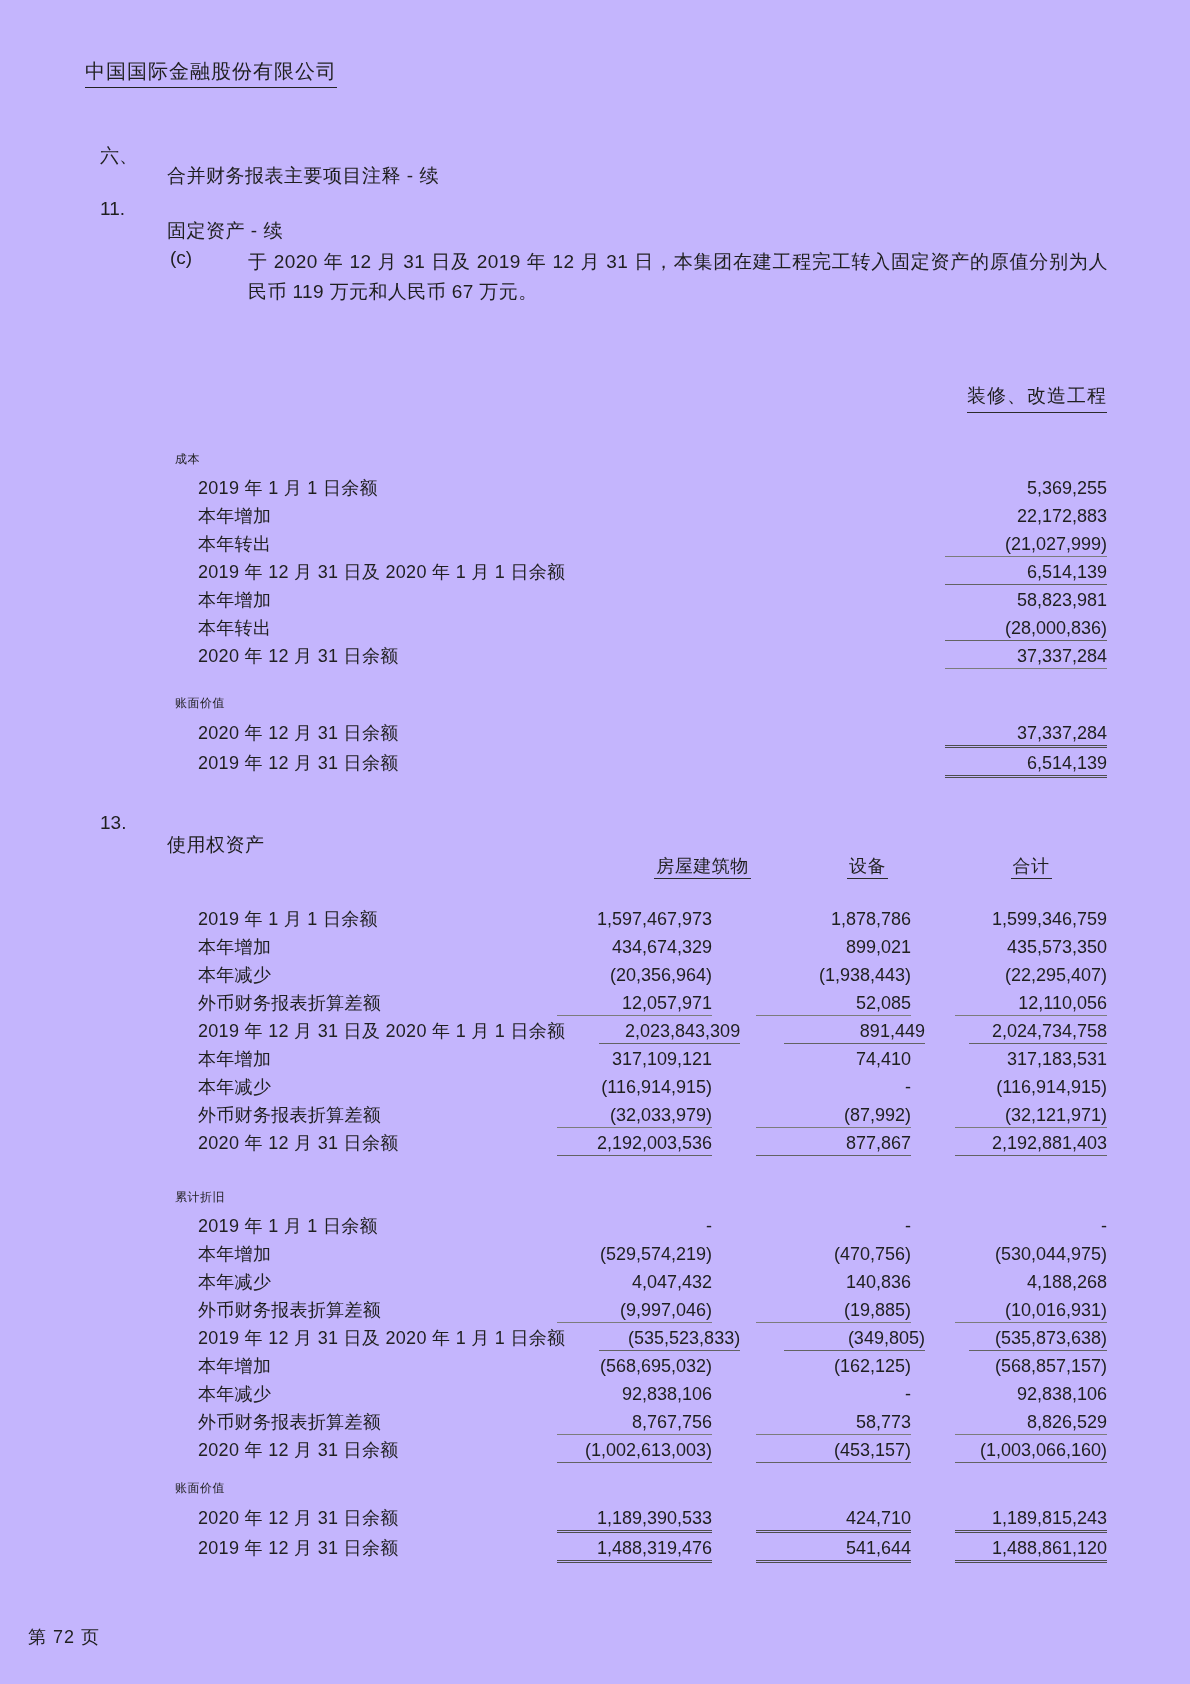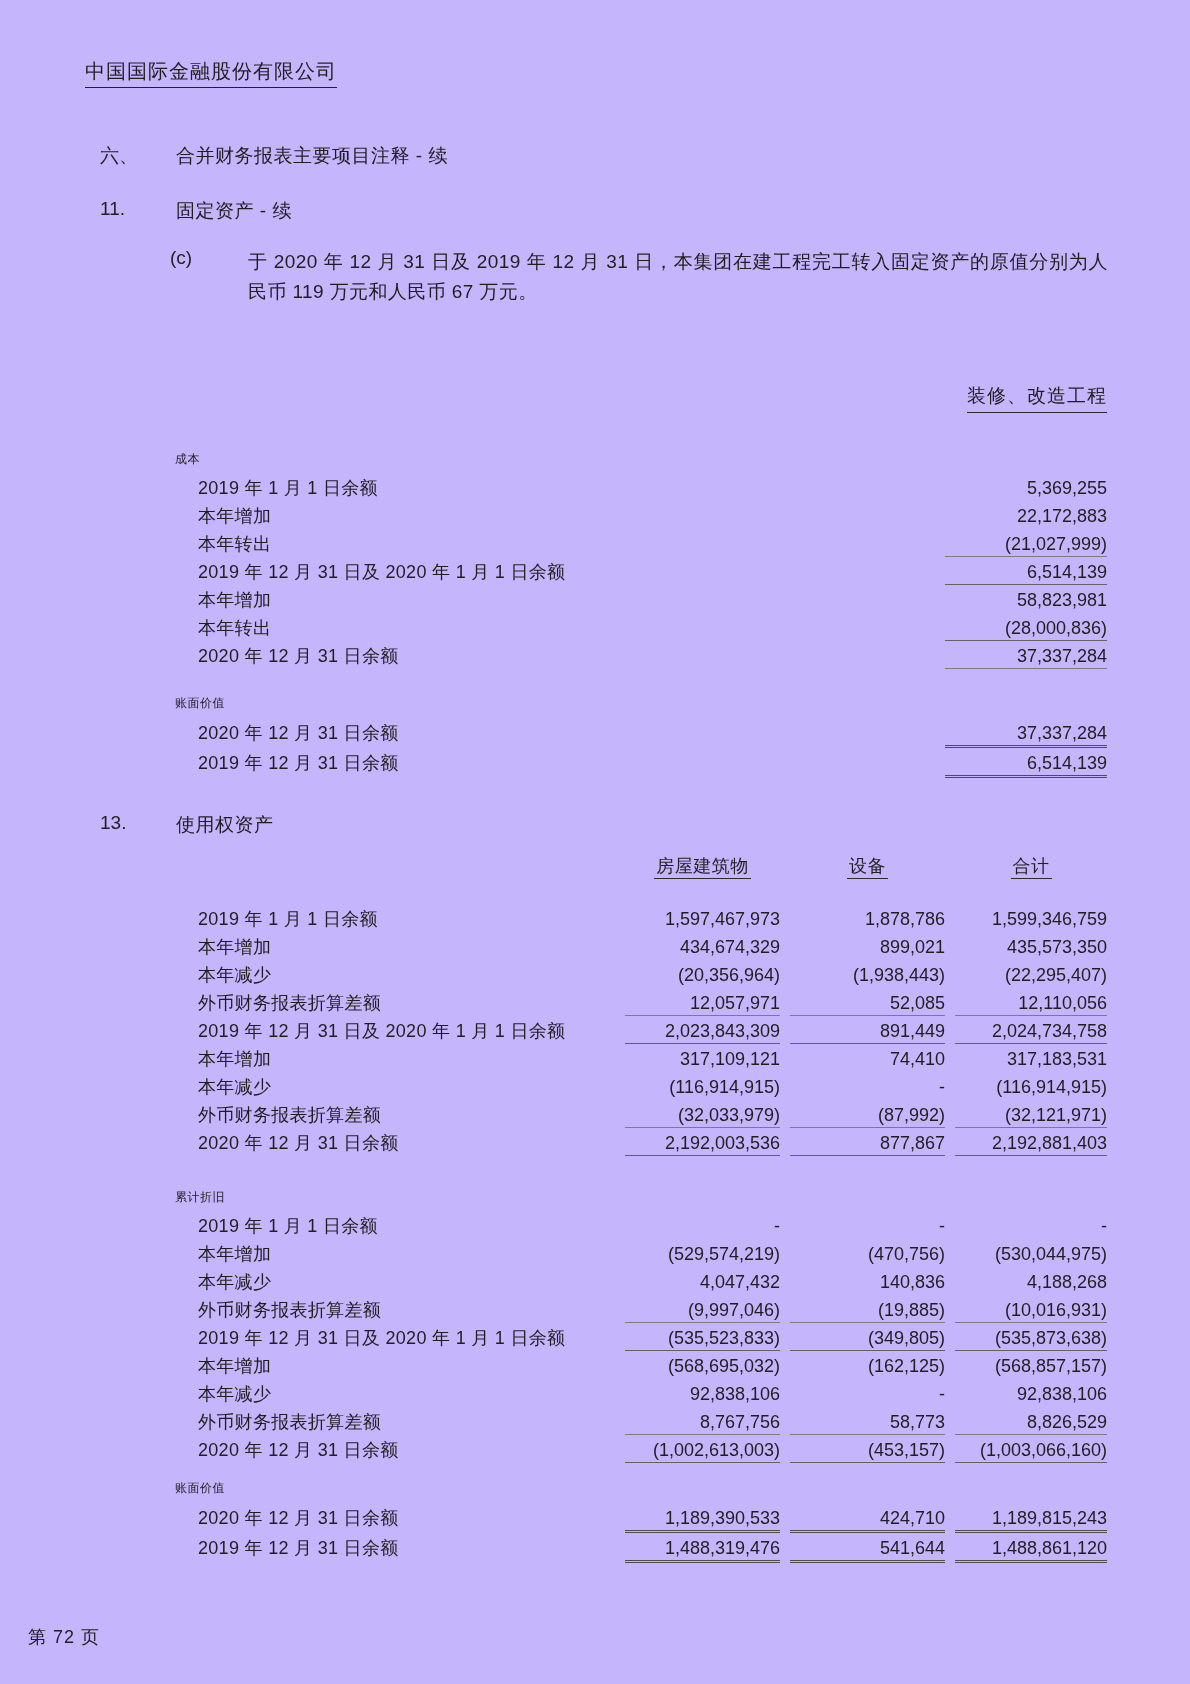--- a/index.html
+++ b/index.html
@@ -16,31 +16,31 @@
   
   .company{
     top:58px;left:85px;
     font-size:20px;letter-spacing:1px;
     border-bottom:1px solid #222;
     padding-bottom:2px;
   }
   
   .heading{left:0;right:0;height:26px;font-size:19px;}
   .h-num{position:absolute;left:100px;white-space:nowrap;}
-  .h-text{position:absolute;left:176px;white-space:nowrap;letter-spacing:0.5px;}
+  .h-text{position:absolute;left:167px;white-space:nowrap;letter-spacing:0.5px;margin-top:20px;}
   
   .c-marker{top:247px;left:170px;font-size:19px;}
   .c-text{
     top:247px;left:248px;width:860px;
     font-size:19px;line-height:30px;
     text-align:justify;letter-spacing:0.4px;
   }
   
   .tbl{left:175px;width:932px;font-size:18px;}
-  .trow{display:flex;align-items:flex-start;height:23px;line-height:23px;margin-bottom:5px;white-space:nowrap;}
+  .trow{display:flex;align-items:flex-start;height:23px;line-height:23px;margin-bottom:5px;white-space:nowrap;gap:34px;}
   .group-row{height:26px;line-height:26px;margin-bottom:5px;font-size:12px;letter-spacing:0.5px;}
   .lbl{flex:1;padding-left:23px;letter-spacing:0.3px;}
   .val{text-align:right;}
   .v1,.v2{width:155px;}
   .v3{width:152px;}
   .v2,.v3{margin-left:10px;}
   .v12{width:162px;} 
   .rule{border-bottom:1px solid #7c7c7c;}
   .rule-dark{border-bottom:1px solid #636363;}
   .dbl{border-bottom:3px double #4d4d4d;}

